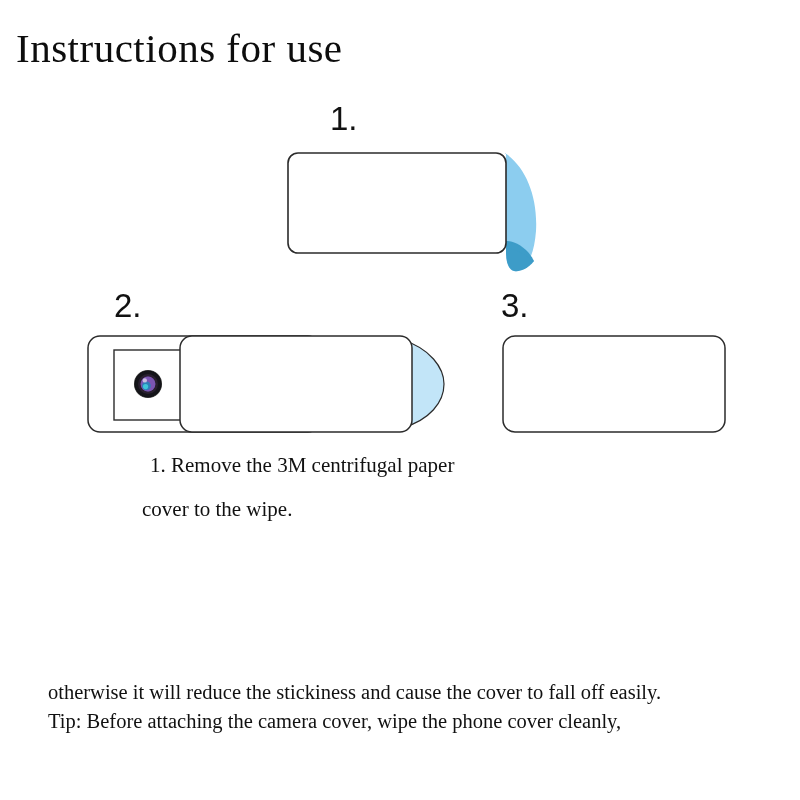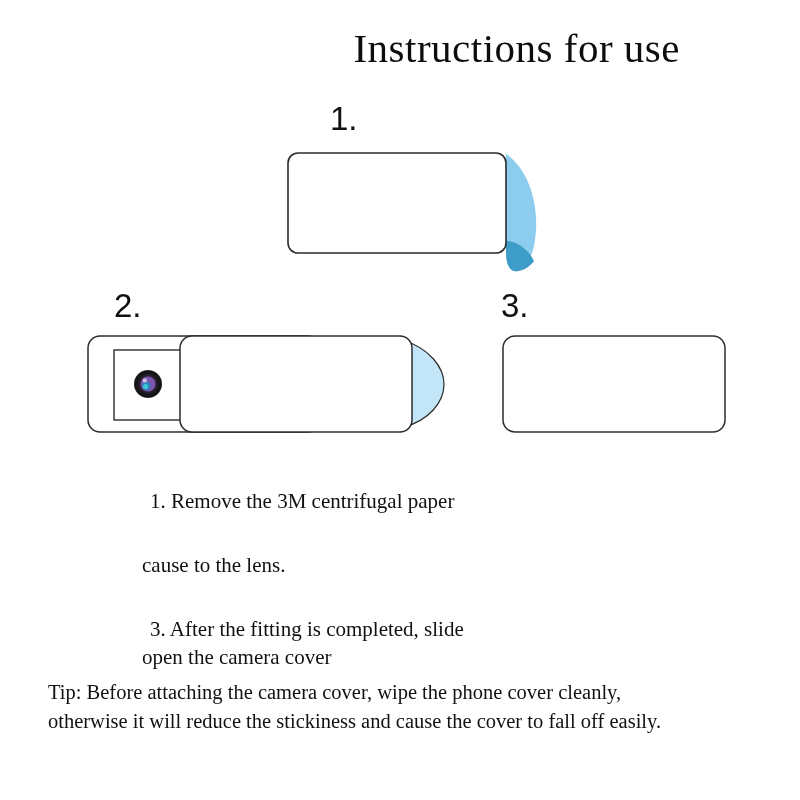--- a/index.html
+++ b/index.html
@@ -21,27 +21,28 @@
     width: 800px;
     height: 800px;
   }
 
   
   .title {
     position: absolute;
     left: 0;
     top: 24px;
     width: 680px;
-    text-align: right;
+    text-align: left;
     font-family: "Liberation Serif", serif;
     font-size: 41px;
     font-weight: 400;
     letter-spacing: 0.5px;
     color: #0d0d0d;
     white-space: nowrap;
+    padding-left: 16px;
   }
 
   
   .step-num {
     position: absolute;
     font-family: "Liberation Sans", sans-serif;
     font-size: 33px;
     font-weight: 400;
     color: #111111;
     line-height: 1;
@@ -66,21 +67,20 @@
     left: 150px;
     top: 452px;
     width: 520px;
   }
   .instr-item {
     font-family: "Liberation Serif", serif;
     font-size: 21px;
     line-height: 1.33;
     color: #111111;
     margin-bottom: 16px;
-    margin-top: 36px;
   }
   .instr-line-1 { display: block; }
   .instr-line-2 { display: block; margin-left: -8px; }
 
   
   .tip {
     position: absolute;
     left: 48px;
     top: 678px;
     width: 740px;
@@ -159,28 +159,24 @@
     </svg>
   </div>
 
   <div class="instructions">
 
     <div class="instr-item">
       <span class="instr-line-1">1. Remove the 3M centrifugal paper</span>
     </div>
 
     <div class="instr-item">
-      <span class="instr-line-2">cause to the lens.</span>
+      <span class="instr-line-2">cover to the wipe.</span>
     </div>
 
-    <div class="instr-item">
-      <span class="instr-line-1">3. After the fitting is completed, slide</span>
-      <span class="instr-line-2">open the camera cover</span>
-    </div>
 
   </div>
 
   <div class="tip">
+    <span class="tip-line">otherwise it will reduce the stickiness and cause the cover to fall off easily.</span>
     <span class="tip-line">Tip: Before attaching the camera cover, wipe the phone cover cleanly,</span>
-    <span class="tip-line">otherwise it will reduce the stickiness and cause the cover to fall off easily.</span>
   </div>
 
 </div>
 
 </body></html>

